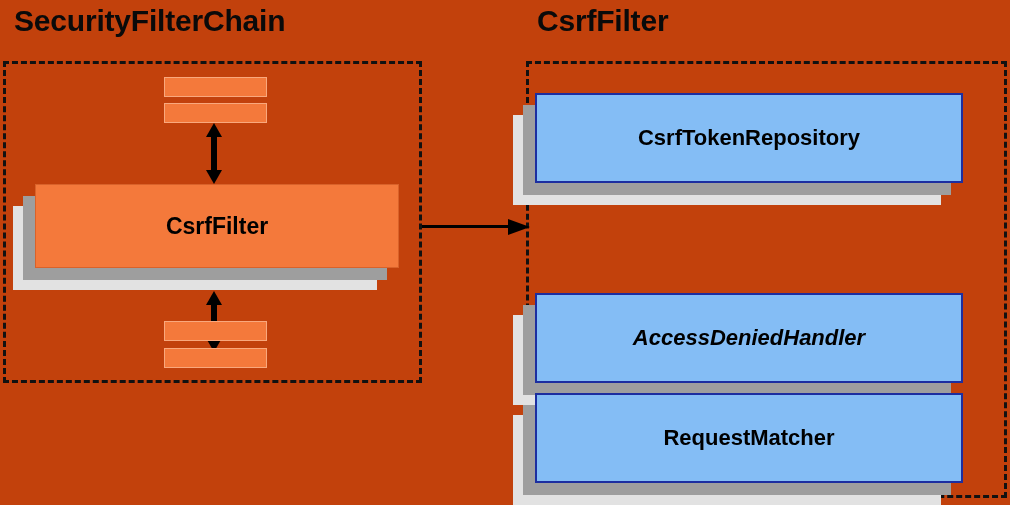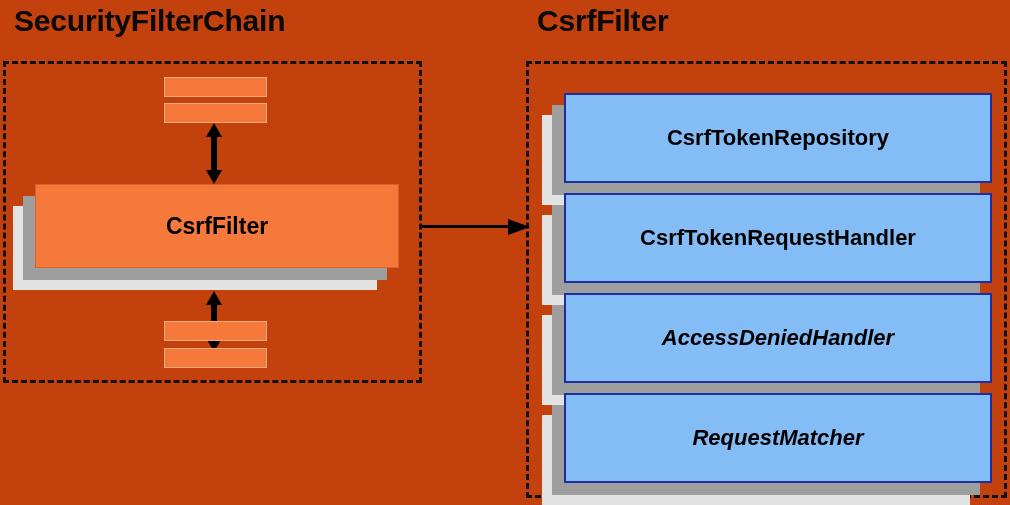--- a/index.html
+++ b/index.html
@@ -102,36 +102,36 @@
   #csrf-card .layer-front {
     width: 364px;
     height: 84px;
     background: #f4793b;
     border: 1px solid #d9622a;
   }
   #csrf-card .label { font-size: 23px; }
 
   
   .blue-card {
-    left: 542px;
+    left: 513px;
     width: 408px;
     height: 90px;
   }
   .blue-card .layer-back  { width: 428px; height: 90px; }
   .blue-card .layer-mid   { width: 428px; height: 90px; }
   .blue-card .layer-front {
     width: 428px;
     height: 90px;
     background: #84bdf5;
     border: 2px solid #1c2ea0;
   }
   #blue-card-0 { top: 115px; }
   #blue-card-1 { top: 215px; }
   #blue-card-2 { top: 315px; font-style: italic; }
-  #blue-card-3 { top: 415px; font-style: italic; }
+  #blue-card-3 { top: 415px; }
 
   
   .mini-bar {
     position: absolute;
     left: 164px;
     width: 103px;
     height: 20px;
     background: #f4793b;
     border: 1px solid #f9a87d;
     box-sizing: border-box;
@@ -241,27 +241,20 @@
   </div>
 
   <div id="blue-card-0" class="card blue-card">
     <span class="layer-back"></span>
     <span class="layer-mid"></span>
     <span class="layer-front">
       <span class="label">CsrfTokenRepository</span>
     </span>
   </div>
 
-  <div id="blue-card-1" class="card blue-card">
-    <span class="layer-back"></span>
-    <span class="layer-mid"></span>
-    <span class="layer-front">
-      <span class="label">CsrfTokenRequestHandler</span>
-    </span>
-  </div>
 
   <div id="blue-card-2" class="card blue-card">
     <span class="layer-back"></span>
     <span class="layer-mid"></span>
     <span class="layer-front">
       <span class="label">AccessDeniedHandler</span>
     </span>
   </div>
 
   <div id="blue-card-3" class="card blue-card">

